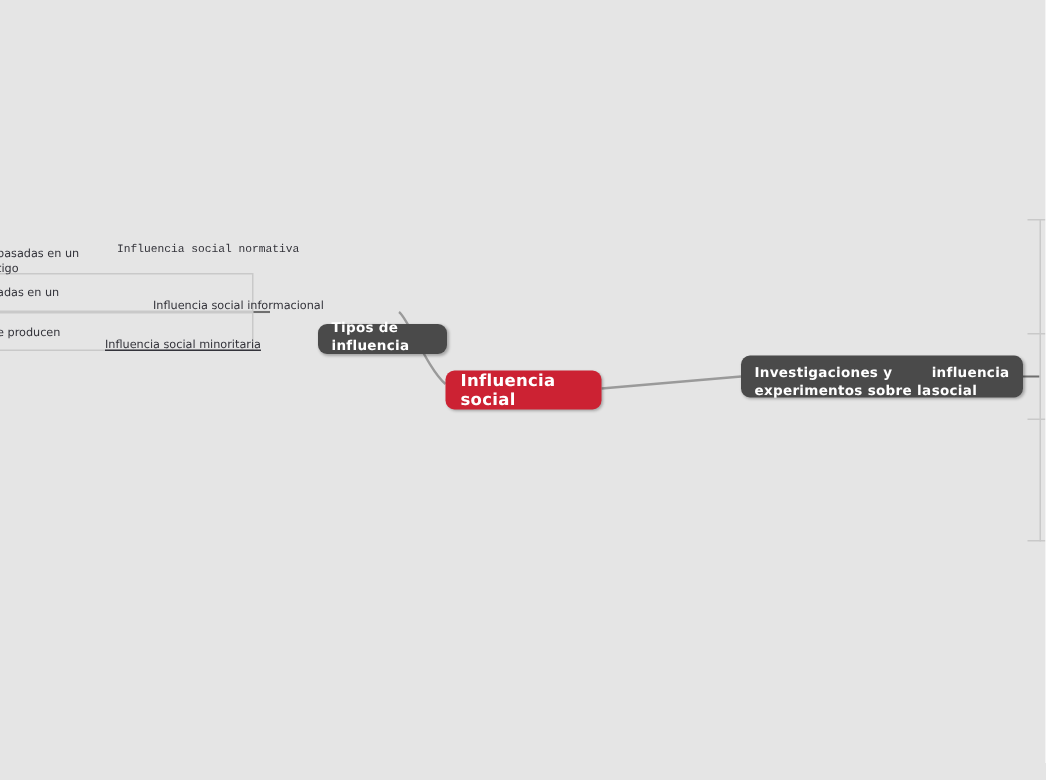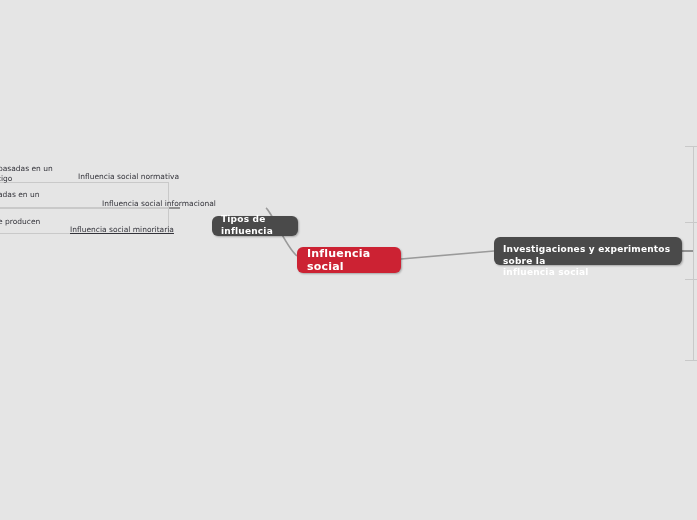--- a/index.html
+++ b/index.html
@@ -96,21 +96,21 @@
     <path d="M 682 251 L 693 251" fill="none" stroke="#6f6f6f" stroke-width="1.4"></path>
   </svg>
 
   <div class="outline-box" style="left:-60px; top:182px; width:229px; height:26px;"></div>
   <div class="outline-box" style="left:-60px; top:208px; width:229px; height:26px;"></div>
 
   <div class="leaf-label clipped" style="left:-2px; top:164px;">
     <div>basadas en un</div>
     <div>tigo</div>
   </div>
-  <div class="leaf-label" style="left:78px; top:172px;">Influencia social normativa</div>
+  <div class="leaf-label" style="left:78px; top:162px;font-family:Liberation Mono, monospace;">Influencia social normativa</div>
 
   <div class="leaf-label clipped" style="left:-2px; top:190px;">
     <div>adas en un</div>
   </div>
   <div class="leaf-label" style="left:66px; top:199px;padding-left:36px;">Influencia social informacional</div>
 
   <div class="leaf-label clipped" style="left:-2px; top:217px;">
     <div>e producen</div>
   </div>
   <div class="leaf-label" style="left:70px; top:225px;text-decoration:underline;">Influencia social minoritaria</div>
@@ -118,21 +118,21 @@
   <div class="rule" style="left:693px; top:146px; width:1px; height:215px;"></div>
   <div class="rule" style="left:685px; top:146px; width:12px; height:1px;"></div>
   <div class="rule" style="left:685px; top:222px; width:12px; height:1px;"></div>
   <div class="rule" style="left:685px; top:279px; width:12px; height:1px;"></div>
   <div class="rule" style="left:685px; top:360px; width:12px; height:1px;"></div>
 
   <div class="node node-branch" style="left:180px; top:216px; width:86px; height:20px;margin-left:32px;">
     <span>Tipos de influencia</span>
   </div>
 
-  <div class="node node-branch two-line" style="left:494px; top:237px; width:188px; height:28px; flex-direction:column;">
+  <div class="node node-branch two-line" style="left:494px; top:237px; width:188px; height:28px; flex-direction:row;">
     <span>Investigaciones y experimentos sobre la</span>
     <span>influencia social</span>
   </div>
 
   <div class="node node-root" style="left:297px; top:247px; width:104px; height:26px;">
     <span>Influencia social</span>
   </div>
 
 </div>
 

